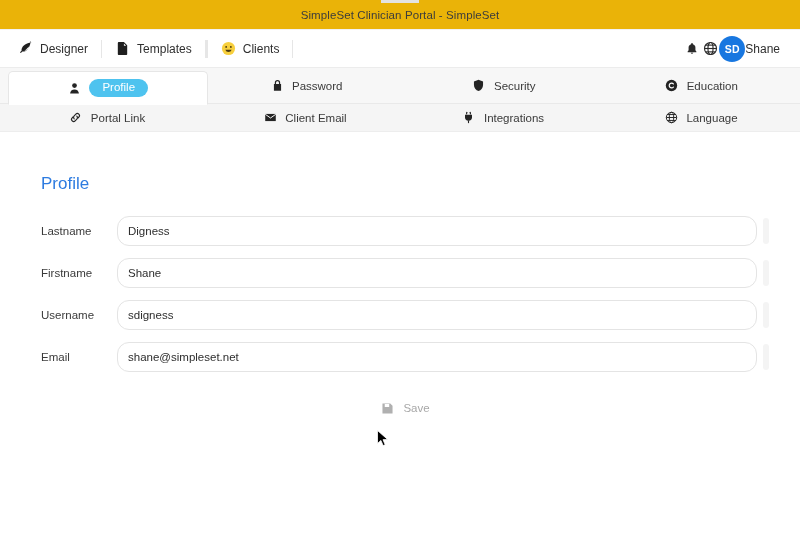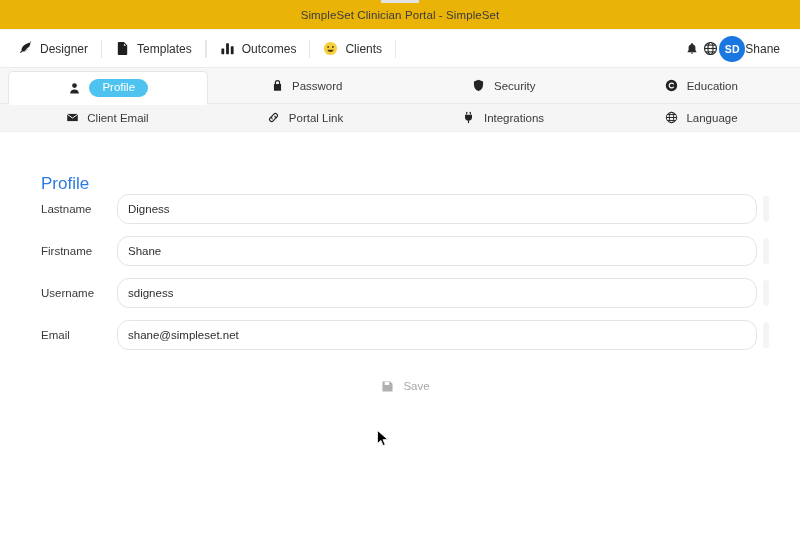--- a/index.html
+++ b/index.html
@@ -188,20 +188,21 @@
   }
   .page-title {
     font-size: 17px;
     color: #2d7be0;
     font-weight: normal;
     margin: 0;
     padding: 42px 0 0 41px;
   }
 
   .form {
+    margin-top: 22px;
     padding-left: 41px;
     padding-right: 30px;
   }
   .form-row {
     display: flex;
     align-items: center;
     margin-bottom: 12px;
   }
   .form-label {
     width: 76px;
@@ -298,30 +299,20 @@
         <svg width="15" height="15" viewBox="0 0 16 16" fill="currentColor">
             <path d="M9.5 1H4.2c-.7 0-1.2.5-1.2 1.2v11.6c0 .7.5 1.2 1.2 1.2h7.6c.7 0 1.2-.5 1.2-1.2V4.5L9.5 1zm0 1.6L11.9 5H9.5V2.6z"></path>
           </svg>
       </span>
       <span class="nav-label">Templates</span>
     </div>
     <div class="nav-divider"></div>
 
     <div class="nav-divider"></div>
 
-    <div class="nav-item">
-      <span class="nav-icon">
-        <svg width="15" height="15" viewBox="0 0 16 16" fill="currentColor">
-            <rect x="1.5" y="8" width="3" height="6" rx="0.6"></rect>
-            <rect x="6.5" y="2.5" width="3" height="11.5" rx="0.6"></rect>
-            <rect x="11.5" y="5.5" width="3" height="8.5" rx="0.6"></rect>
-          </svg>
-      </span>
-      <span class="nav-label">Outcomes</span>
-    </div>
     <div class="nav-divider"></div>
 
     <div class="nav-item">
       <span class="nav-icon">
         <svg width="15" height="15" viewBox="0 0 16 16">
             <circle cx="8" cy="8" r="7" fill="#f7cf3d"></circle>
             <circle cx="5.5" cy="6.3" r="1" fill="#4a3a10"></circle>
             <circle cx="10.5" cy="6.3" r="1" fill="#4a3a10"></circle>
             <path d="M4.6 9.3a3.6 3.6 0 0 0 6.8 0z" fill="#4a3a10"></path>
           </svg>
@@ -392,36 +383,36 @@
     </span>
     <span class="tab-label">Education</span>
   </div>
 
 </div>
 
 <div class="tabrow tabrow-2">
 
   <div class="tab">
     <span class="tab-icon">
-      <svg width="13" height="13" viewBox="0 0 16 16" fill="currentColor">
-          <path d="M1.5 3.6h13v8.8h-13z"></path>
-          <path d="M1.5 4l6.5 4.6L14.5 4" fill="none" stroke="#ffffff" stroke-width="1.2"></path>
-        </svg>
-    </span>
-    <span class="tab-label">Client Email</span>
-  </div>
-
-  <div class="tab">
-    <span class="tab-icon">
       <svg width="13" height="13" viewBox="0 0 16 16" fill="none" stroke="currentColor" stroke-width="1.4" stroke-linecap="round">
           <path d="M6.4 9.6a2.6 2.6 0 0 1 0-3.7l2-2a2.6 2.6 0 0 1 3.7 3.7l-1 1"></path>
           <path d="M9.6 6.4a2.6 2.6 0 0 1 0 3.7l-2 2a2.6 2.6 0 0 1-3.7-3.7l1-1"></path>
         </svg>
     </span>
     <span class="tab-label">Portal Link</span>
+  </div>
+
+  <div class="tab">
+    <span class="tab-icon">
+      <svg width="13" height="13" viewBox="0 0 16 16" fill="currentColor">
+          <path d="M1.5 3.6h13v8.8h-13z"></path>
+          <path d="M1.5 4l6.5 4.6L14.5 4" fill="none" stroke="#ffffff" stroke-width="1.2"></path>
+        </svg>
+    </span>
+    <span class="tab-label">Client Email</span>
   </div>
 
   <div class="tab">
     <span class="tab-icon">
       <svg width="13" height="13" viewBox="0 0 16 16" fill="currentColor">
           <rect x="5" y="0.8" width="1.4" height="3.4" rx="0.6"></rect>
           <rect x="9.6" y="0.8" width="1.4" height="3.4" rx="0.6"></rect>
           <path d="M3.7 4.6h8.6v3.1a4.3 4.3 0 0 1-8.6 0z"></path>
           <rect x="7.3" y="11.4" width="1.4" height="3.8" rx="0.6"></rect>
         </svg>

